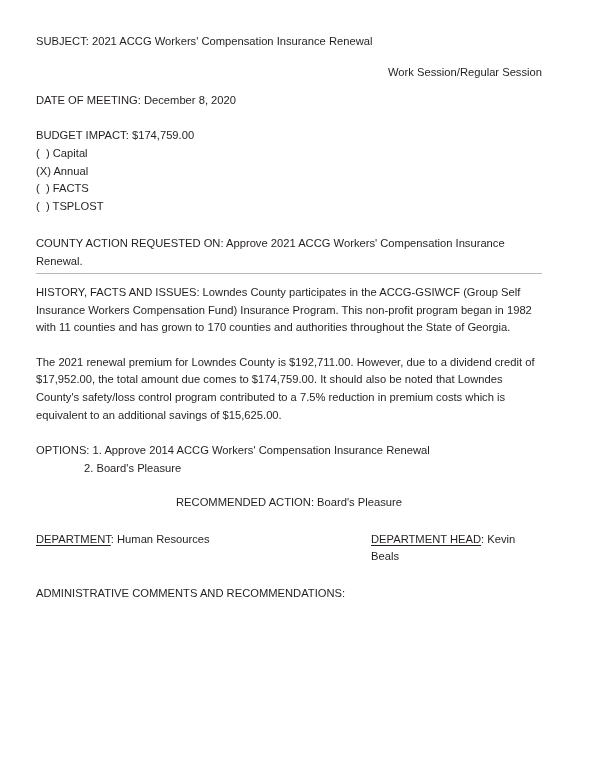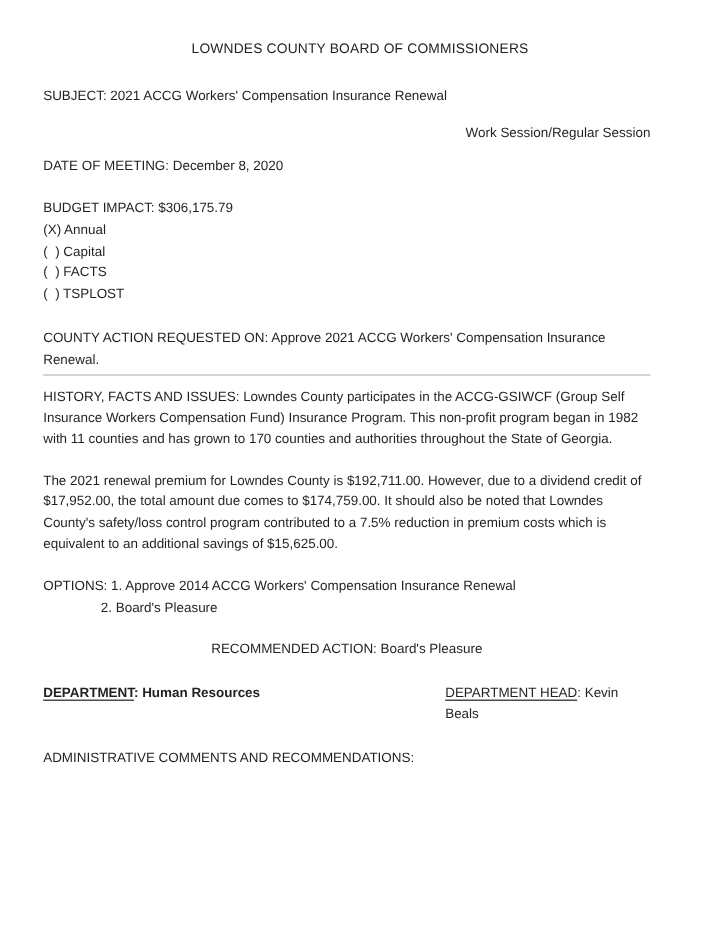--- a/index.html
+++ b/index.html
@@ -99,56 +99,54 @@
     margin-top: 17px;
     text-align: center;
   }
   .footer-cols {
     margin-top: 19px;
     display: flex;
     flex-direction: row;
   }
   .footer-left {
     width: 335px;
-    font-weight: bold;
   }
   .footer-right {
     flex: 1;
   }
   .ul-label {
     text-decoration: underline;
     text-underline-offset: 1.5px;
   }
   .admin-line {
     margin-top: 19px;
   }
 </style>
 </head>
 <body>
 
 <div class="page">
 
   <div class="header">
-    <div class="header-line">LOWNDES COUNTY BOARD OF COMMISSIONERS</div>
   </div>
 
   <div class="body-area">
 
     <div class="row subject">SUBJECT: 2021 ACCG Workers' Compensation Insurance Renewal</div>
 
     <div class="row session">Work Session/Regular Session</div>
 
     <div class="row date-meeting">DATE OF MEETING: December 8, 2020</div>
 
-    <div class="row budget">BUDGET IMPACT: $306,175.79</div>
+    <div class="row budget">BUDGET IMPACT: $174,759.00</div>
 
 
     <div class="funding-list">
+      <div class="funding-item">(  ) Capital</div>
       <div class="funding-item">(X) Annual</div>
-      <div class="funding-item">(  ) Capital</div>
       <div class="funding-item">(  ) FACTS</div>
       <div class="funding-item">(  ) TSPLOST</div>
     </div>
 
     <div class="action-block">
       <div class="row action-line">COUNTY ACTION REQUESTED ON: Approve 2021 ACCG Workers' Compensation Insurance Renewal.</div>
       <hr class="rule">
     </div>
 
     <div class="para">HISTORY, FACTS AND ISSUES: Lowndes County participates in the ACCG-GSIWCF (Group Self Insurance Workers Compensation Fund) Insurance Program. This non-profit program began in 1982 with 11 counties and has grown to 170 counties and authorities throughout the State of Georgia.</div>

